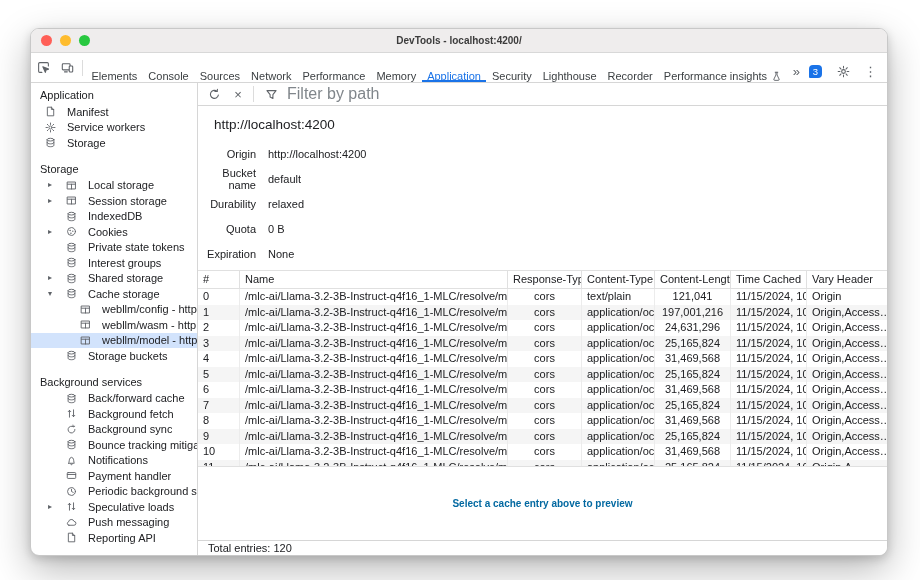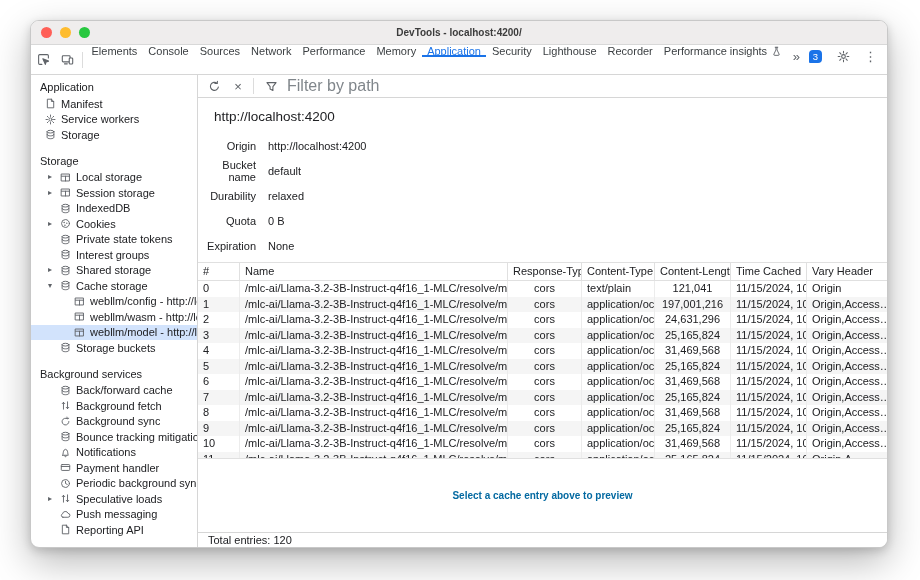--- a/index.html
+++ b/index.html
@@ -1,46 +1,46 @@
 <!DOCTYPE html>
 <html><head>
 <meta charset="utf-8">
 <style>
   html,body{margin:0;padding:0;width:920px;height:580px;background:#ffffff;overflow:hidden;
     font-family:"Liberation Sans", sans-serif; -webkit-font-smoothing:antialiased;}
   *{box-sizing:border-box;}
-  .window{position:absolute;left:30px;top:20px;width:858px;height:528px;background:#fff;
+  .window{position:absolute;left:30px;top:28px;width:858px;height:528px;background:#fff;
     border-radius:9px;border:1px solid #c8c8c8;overflow:hidden;display:flex;flex-direction:column;
     box-shadow:0 14px 38px rgba(0,0,0,.28), 0 3px 10px rgba(0,0,0,.16);}
   
   .titlebar{height:24px;flex-shrink:0;background:#efeded;border-bottom:1px solid #d8d8d8;
     display:flex;align-items:center;position:relative;}
   .lights{display:flex;gap:8px;margin-left:10px;z-index:2;}
   .light{width:11px;height:11px;border-radius:50%;display:inline-block;}
   .light.red{background:#ff5f57;}.light.yellow{background:#febc2e;}.light.green{background:#28c840;}
   .win-title{position:absolute;left:0;right:0;text-align:center;font-size:10px;font-weight:700;color:#3c3c3c;}
   
   .tabstrip{height:30px;flex-shrink:0;background:#fff;border-bottom:1px solid #d6d6d6;
-    display:flex;align-items:flex-start;font-size:11px;color:#3c4043;}
+    display:flex;align-items:flex-end;font-size:11px;color:#3c4043;}
   .icon-btn{display:inline-flex;align-items:center;justify-content:center;width:24px;align-self:center;height:22px;cursor:default;}
   .vsep{width:1px;height:16px;background:#dcdcdc;align-self:center;margin:0 3px;flex-shrink:0;}
   .tabs{display:flex;align-items:stretch;overflow:hidden;}
   .tab{display:flex;align-items:center;gap:4px;padding:0 5.5px;white-space:nowrap;cursor:default;}
   .tab.active{color:#1a73e8;box-shadow:inset 0 -2px 0 #1a73e8;}
   .ts-right{margin-left:auto;display:flex;align-items:center;gap:9px;padding-right:10px;flex-shrink:0;}
   .more-tabs,.more-vert{color:#5f6368;font-size:13px;}
   .badge{background:#1a73e8;color:#fff;font-size:9.5px;line-height:13px;height:13px;min-width:13px;
     text-align:center;border-radius:4px 4px 4px 1px;padding:0 3px;display:inline-block;}
   
   .content{flex:1;display:flex;min-height:0;}
   .sidebar{width:167px;flex-shrink:0;border-right:1px solid #d6d6d6;overflow:hidden;
     padding-top:2px;font-size:11px;color:#202124;}
   .section-title{padding:4px 0 3px 9px;color:#202124;}
   .section-title.gap{margin-top:8px;}
-  .item{height:15.5px;display:flex;align-items:center;gap:5px;padding-left:14px;white-space:nowrap;overflow:hidden;cursor:default;}
+  .item{height:15.5px;display:flex;align-items:center;gap:11px;padding-left:14px;white-space:nowrap;overflow:hidden;cursor:default;}
   .item.child{padding-left:28px;}
   .item.selected{background:#d2e3fc;}
   .tri{width:10px;flex-shrink:0;text-align:center;color:#5f6368;font-size:8px;line-height:1;}
   .tri.empty{visibility:hidden;}
   .item svg{flex-shrink:0;}
   .item .lbl{overflow:hidden;text-overflow:clip;}
   
   .main{flex:1;min-width:0;display:flex;flex-direction:column;background:#fff;}
   .main-toolbar{height:23px;flex-shrink:0;border-bottom:1px solid #d6d6d6;display:flex;align-items:center;gap:2px;padding:0 4px;}
   .close-x{color:#5f6368;font-size:13px;width:20px;text-align:center;cursor:default;}

